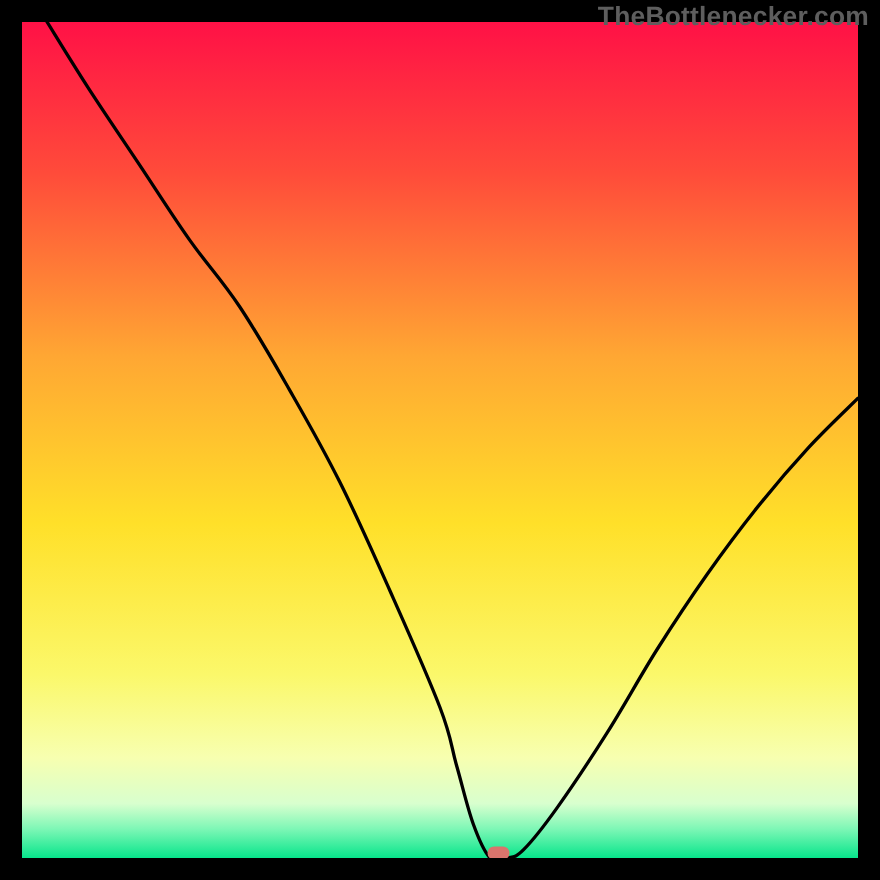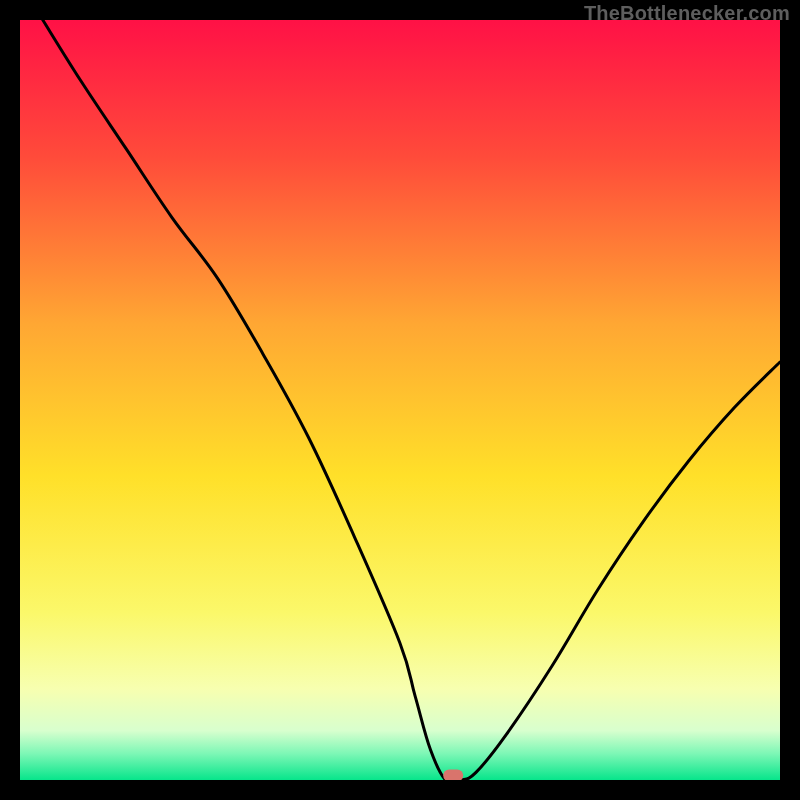--- a/index.html
+++ b/index.html
@@ -14,21 +14,21 @@
   .chart-wrap {
     position: relative;
     width: 800px;
     height: 800px;
   }
   .watermark {
     position: absolute;
     top: 2px;
     right: 10px;
     color: #5e5e5e;
-    font-size: 20px;
+    font-size: 24px;
     font-weight: 600;
     letter-spacing: 0.2px;
     z-index: 5;
     user-select: none;
   }
   .plot {
     position: absolute;
     left: 20px;
     top: 20px;
     width: 760px;

